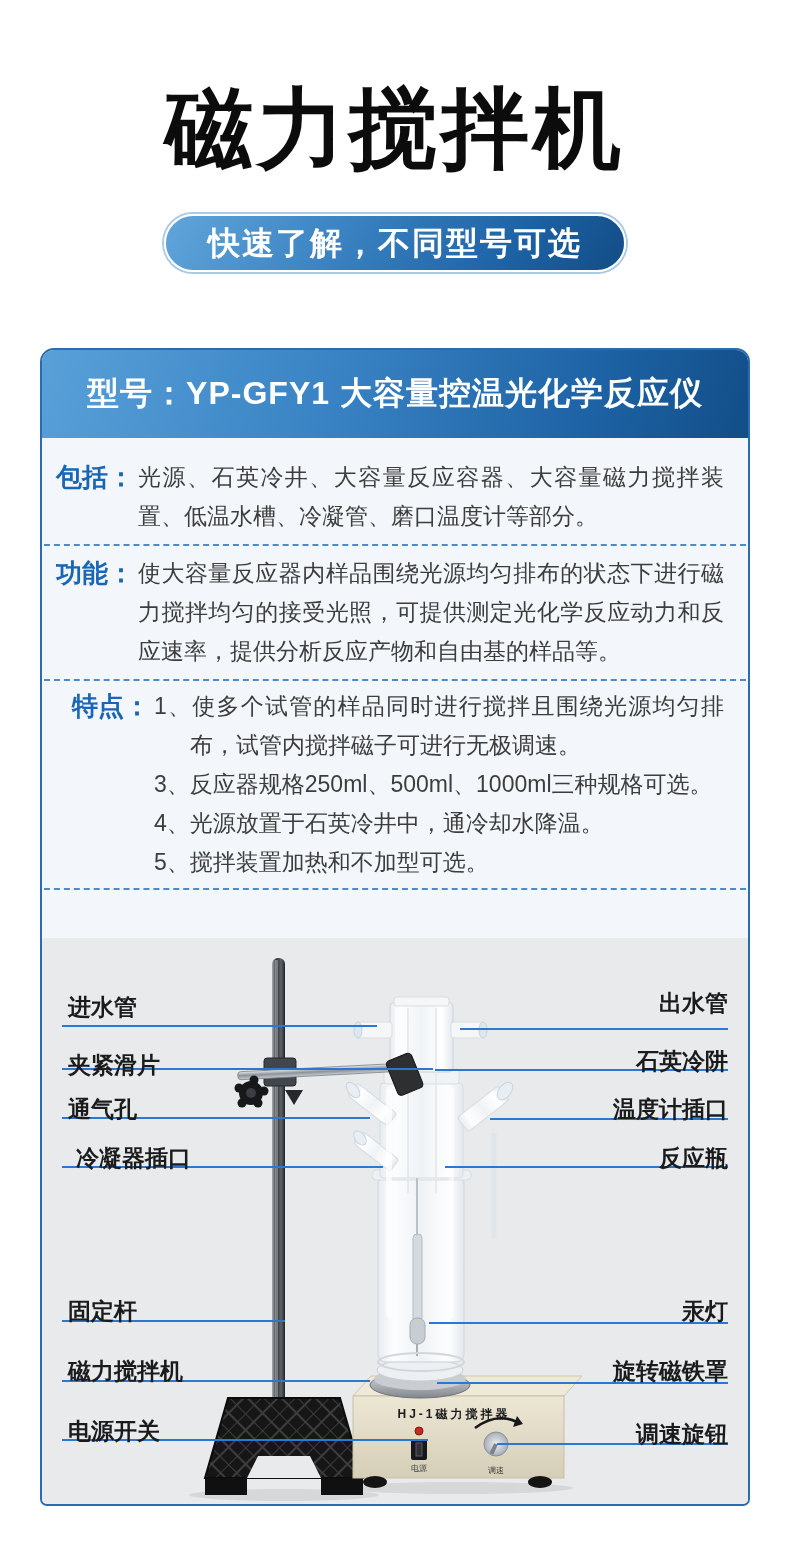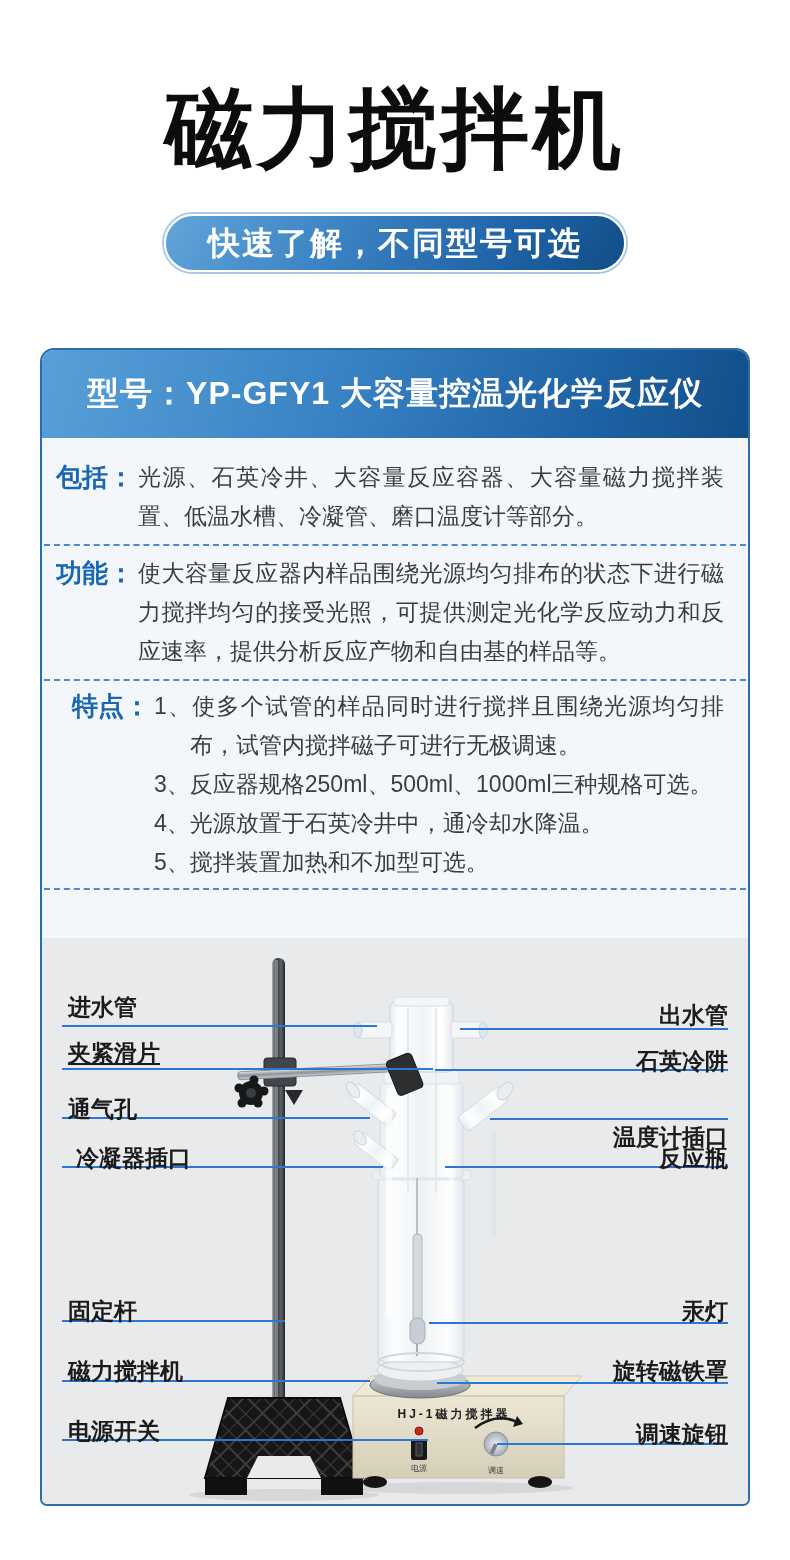--- a/index.html
+++ b/index.html
@@ -239,38 +239,38 @@
             <circle cx="209" cy="155" r="5" fill="#3a3d41"></circle>
         </g>
         <polygon points="243,152 261,152 252,167" fill="#26282b"></polygon>
         <g transform="rotate(-22 362 136)">
           <rect x="349" y="118" width="27" height="37" rx="4" fill="#2d2f31" stroke="#141516"></rect>
         </g>
       </g>
     </svg>
 
     <div class="dlabel" style="left:26px;top:54px;">进水管</div>
-    <div class="dlabel" style="left:26px;top:100px;text-decoration:underline;">夹紧滑片</div>
+    <div class="dlabel" style="left:26px;top:112px;">夹紧滑片</div>
     <div class="dlabel" style="left:26px;top:156px;">通气孔</div>
     <div class="dlabel" style="left:26px;top:205px;margin-left:8px;">冷凝器插口</div>
     <div class="dlabel" style="left:26px;top:358px;">固定杆</div>
     <div class="dlabel" style="left:26px;top:418px;">磁力搅拌机</div>
     <div class="dlabel" style="left:26px;top:478px;">电源开关</div>
 
     <i class="pline" style="left:20px;top:87px;width:315px;"></i>
     <i class="pline" style="left:20px;top:130px;width:371px;"></i>
     <i class="pline" style="left:20px;top:179px;width:308px;"></i>
     <i class="pline" style="left:20px;top:228px;width:321px;"></i>
     <i class="pline" style="left:20px;top:382px;width:223px;"></i>
     <i class="pline" style="left:20px;top:442px;width:308px;"></i>
     <i class="pline" style="left:20px;top:501px;width:366px;"></i>
 
-    <div class="dlabel" style="right:20px;top:62px;">出水管</div>
+    <div class="dlabel" style="right:20px;top:50px;">出水管</div>
     <div class="dlabel" style="right:20px;top:108px;">石英冷阱</div>
-    <div class="dlabel" style="right:20px;top:156px;margin-top:28px;">温度计插口</div>
+    <div class="dlabel" style="right:20px;top:156px;">温度计插口</div>
     <div class="dlabel" style="right:20px;top:205px;">反应瓶</div>
     <div class="dlabel" style="right:20px;top:358px;">汞灯</div>
     <div class="dlabel" style="right:20px;top:418px;">旋转磁铁罩</div>
     <div class="dlabel" style="right:20px;top:481px;">调速旋钮</div>
 
     <i class="pline" style="left:418px;top:90px;width:268px;"></i>
     <i class="pline" style="left:393px;top:131px;width:293px;"></i>
     <i class="pline" style="left:448px;top:180px;width:238px;"></i>
     <i class="pline" style="left:403px;top:228px;width:283px;"></i>
     <i class="pline" style="left:387px;top:384px;width:299px;"></i>

